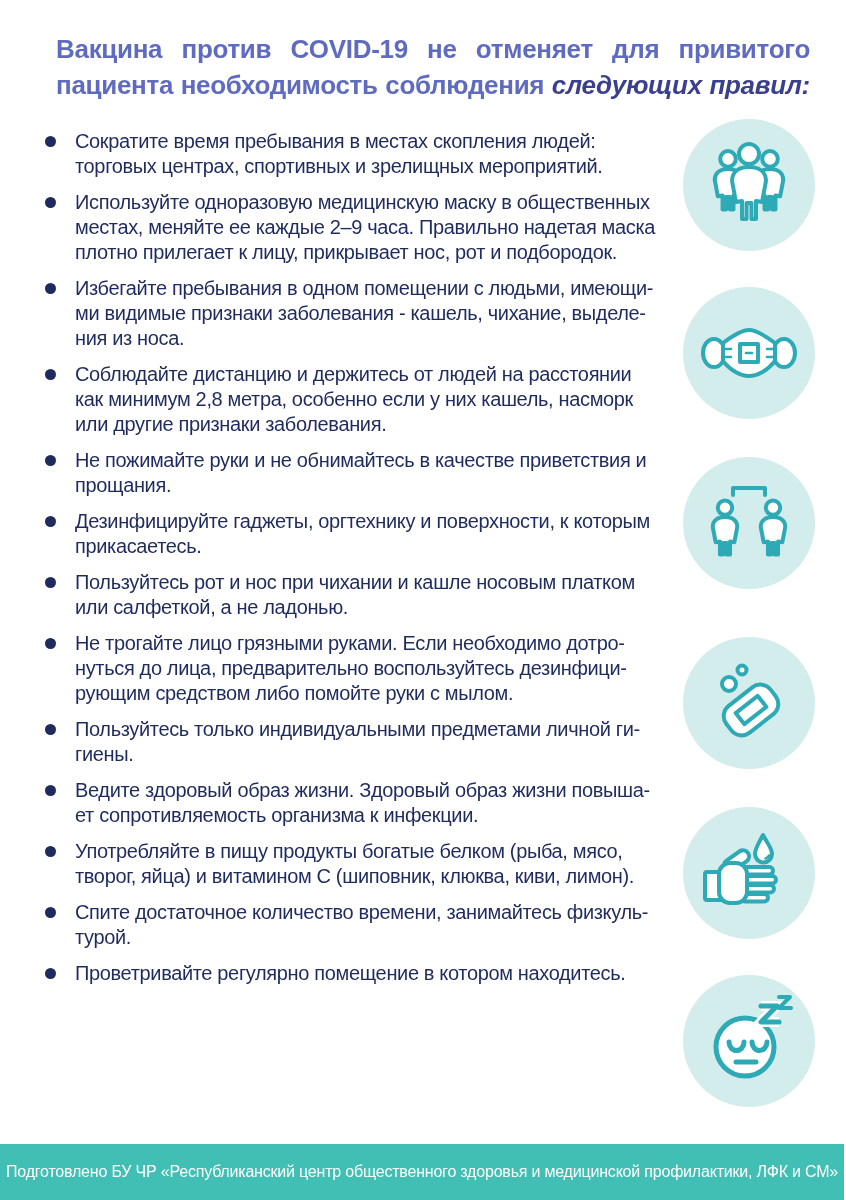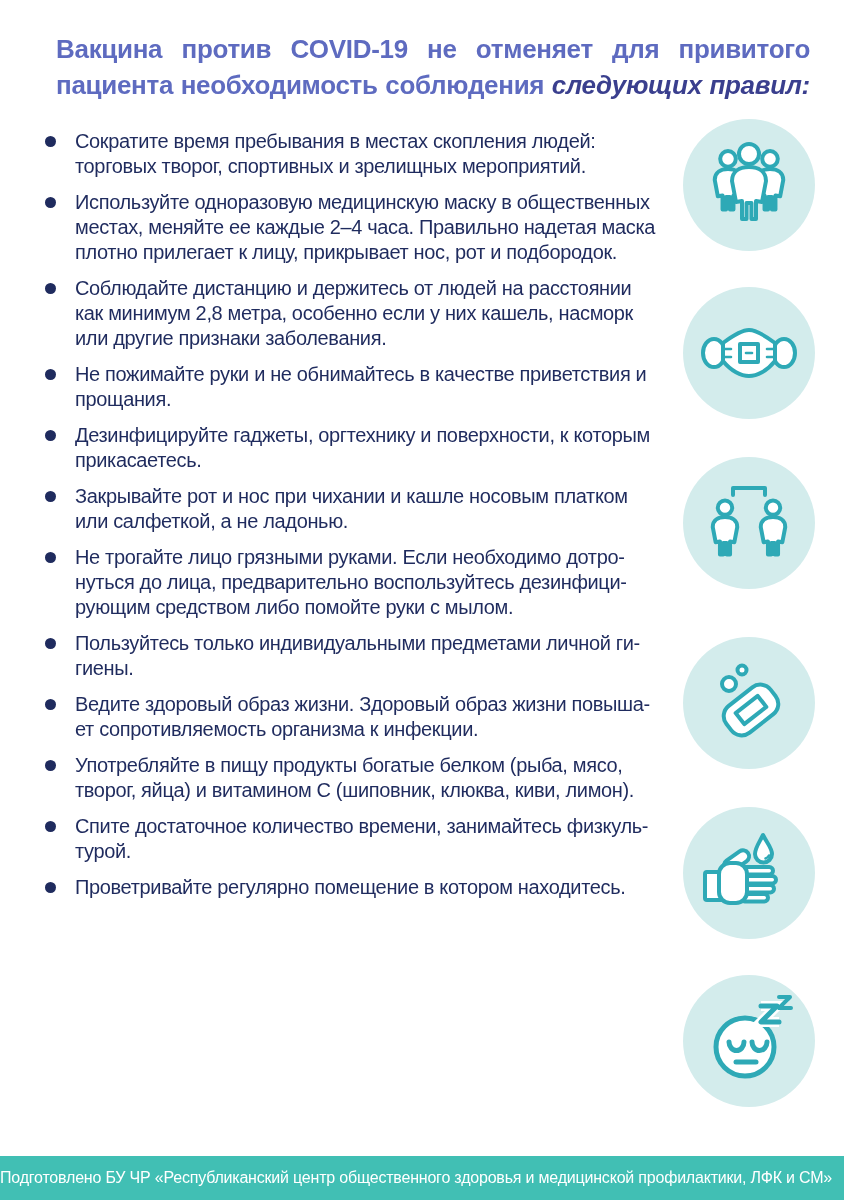--- a/index.html
+++ b/index.html
@@ -43,23 +43,23 @@
     fill:#fff; stroke:var(--icon-stroke,#2ea9b6); stroke-width:4;
     stroke-linecap:round; stroke-linejoin:round;
   }
   .icn .nf { fill:none; }
   .icn .t  { stroke-width:2.6; }
   .icn .w5 { stroke-width:5; }
   .icn .halo { stroke:#fff; stroke-width:10; fill:none; }
   .defs-hidden { position:absolute; width:0; height:0; overflow:hidden; }
   
   .footer {
-    position:absolute; left:0; right:2px; bottom:0; height:44px;
+    position:absolute; left:0; right:2px; bottom:0; height:56px;
     background:var(--footer-teal,#41bfb4);
-    display:flex; align-items:center; justify-content:flex-start;
+    display:flex; align-items:center; justify-content:center;
   }
   .footer-text {
     color:#fff; font-size:16px; letter-spacing:-0.2px; text-align:center;
   }
 </style>
 </head>
 <body>
 
 <div class="page">
 
@@ -70,32 +70,35 @@
         <path class="s" vector-effect="non-scaling-stroke" d="M-17,14 C-17,4 -9,0 0,0 C9,0 17,4 17,14 L13,35 L7,34 L7,52 L2.5,52 L2.5,36 L-2.5,36 L-2.5,52 L-7,52 L-7,34 L-13,35 Z"></path>
       </g>
     </defs>
   </svg>
 
   <h1 class="title"><span>Вакцина против COVID-19 не отменяет для привитого
 пациента необходимость соблюдения</span> <span class="em">следующих правил:</span></h1>
 
   <ul class="rules">
     <li class="rule"><span class="bullet"></span><span class="rule-text">Сократите время пребывания в местах скопления людей:
-торговых творог, спортивных и зрелищных мероприятий.</span></li>
+торговых центрах, спортивных и зрелищных мероприятий.</span></li>
     <li class="rule"><span class="bullet"></span><span class="rule-text">Используйте одноразовую медицинскую маску в общественных
-местах, меняйте ее каждые 2–4 часа. Правильно надетая маска
+местах, меняйте ее каждые 2–9 часа. Правильно надетая маска
 плотно прилегает к лицу, прикрывает нос, рот и подбородок.</span></li>
+    <li class="rule"><span class="bullet"></span><span class="rule-text">Избегайте пребывания в одном помещении с людьми, имеющи-
+ми видимые признаки заболевания - кашель, чихание, выделе-
+ния из носа.</span></li>
     <li class="rule"><span class="bullet"></span><span class="rule-text">Соблюдайте дистанцию и держитесь от людей на расстоянии
 как минимум 2,8 метра, особенно если у них кашель, насморк
 или другие признаки заболевания.</span></li>
     <li class="rule"><span class="bullet"></span><span class="rule-text">Не пожимайте руки и не обнимайтесь в качестве приветствия и
 прощания.</span></li>
     <li class="rule"><span class="bullet"></span><span class="rule-text">Дезинфицируйте гаджеты, оргтехнику и поверхности, к которым
 прикасаетесь.</span></li>
-    <li class="rule"><span class="bullet"></span><span class="rule-text">Закрывайте рот и нос при чихании и кашле носовым платком
+    <li class="rule"><span class="bullet"></span><span class="rule-text">Пользуйтесь рот и нос при чихании и кашле носовым платком
 или салфеткой, а не ладонью.</span></li>
     <li class="rule"><span class="bullet"></span><span class="rule-text">Не трогайте лицо грязными руками. Если необходимо дотро-
 нуться до лица, предварительно воспользуйтесь дезинфици-
 рующим средством либо помойте руки с мылом.</span></li>
     <li class="rule"><span class="bullet"></span><span class="rule-text">Пользуйтесь только индивидуальными предметами личной ги-
 гиены.</span></li>
     <li class="rule"><span class="bullet"></span><span class="rule-text">Ведите здоровый образ жизни. Здоровый образ жизни повыша-
 ет сопротивляемость организма к инфекции.</span></li>
     <li class="rule"><span class="bullet"></span><span class="rule-text">Употребляйте в пищу продукты богатые белком (рыба, мясо,
 творог, яйца) и витамином С (шиповник, клюква, киви, лимон).</span></li>

